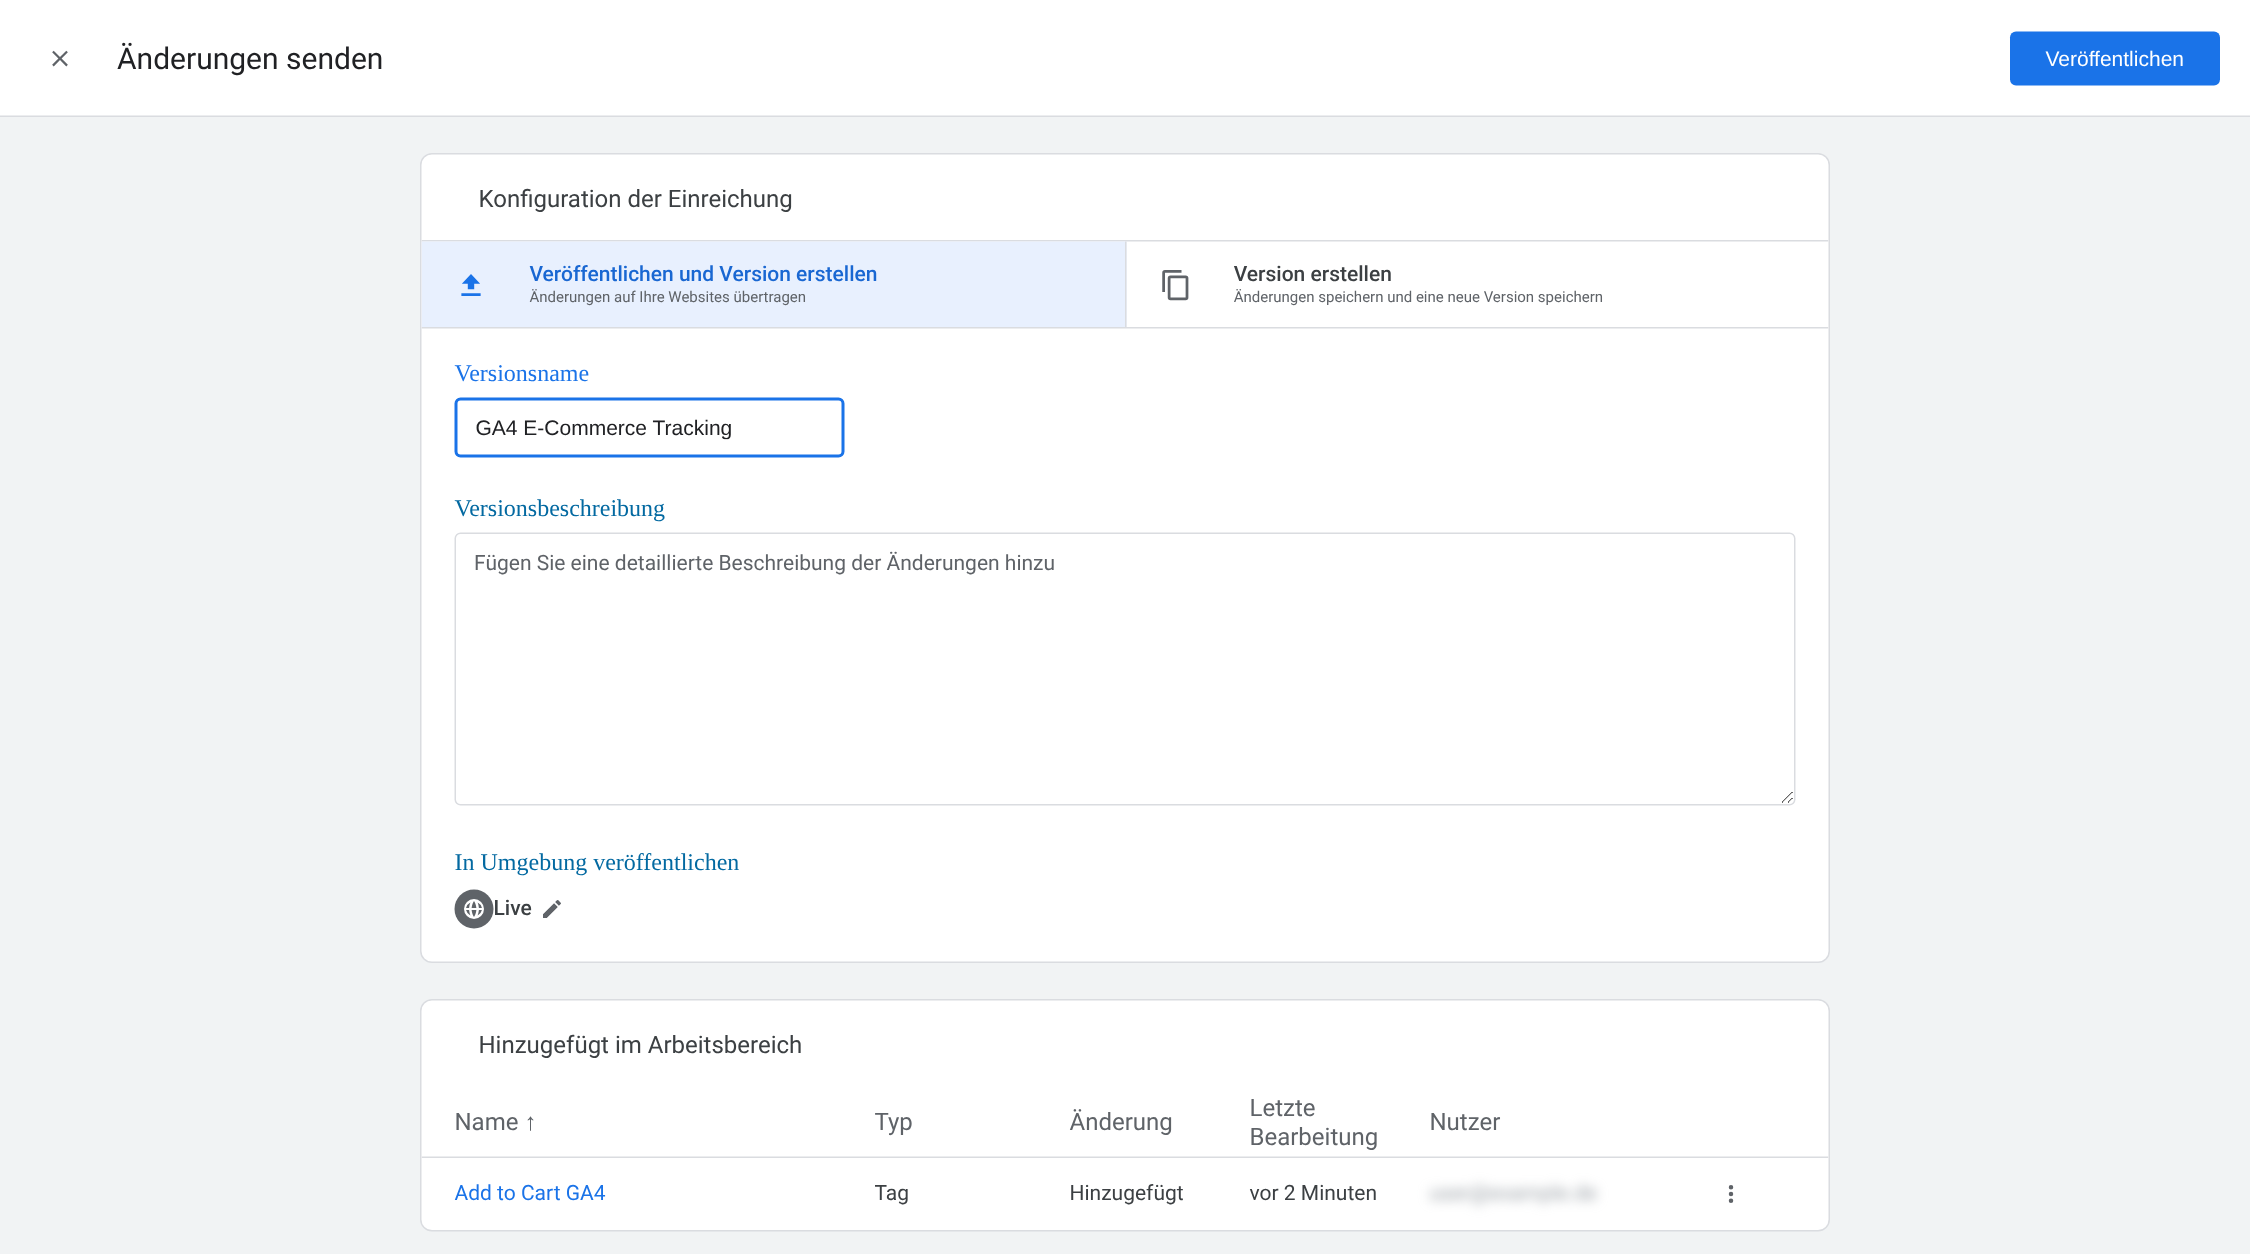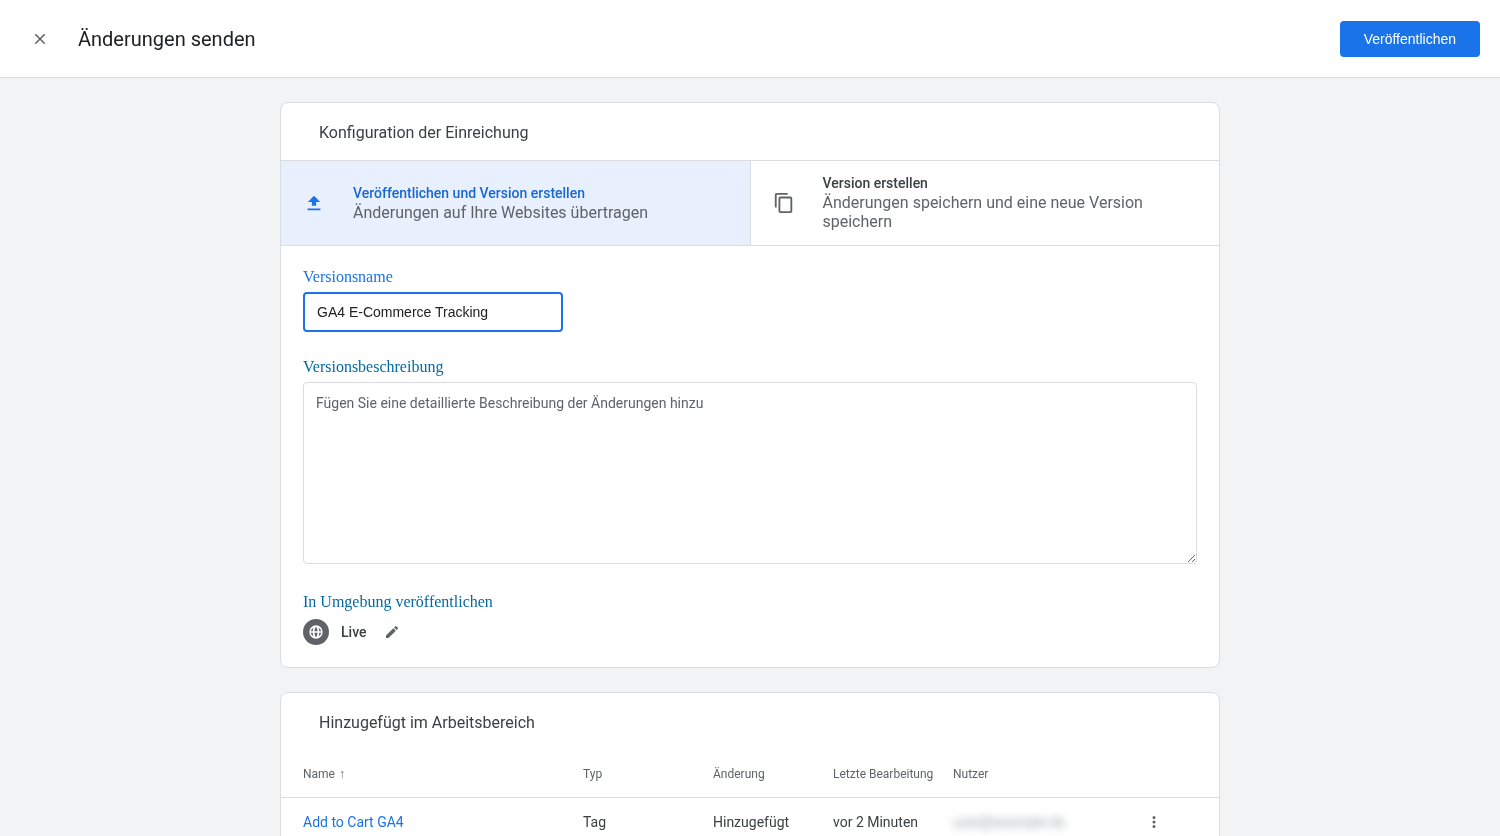--- a/index.html
+++ b/index.html
@@ -76,21 +76,21 @@
     cursor: pointer;
     border-right: 1px solid #dadce0;
   }
   .tab:last-child { border-right: none; }
   .tab.active { background: #e8f0fe; }
   .tab-icon { display:flex; align-items:center; justify-content:center; }
   .tab.active .tab-icon svg { fill: #1a73e8; }
   .tab-icon svg { fill: #5f6368; width: 22px; height: 22px; }
   .tab-text-title { font-size: 14px; font-weight:500; color:#3c4043; }
   .tab.active .tab-text-title { color:#1967d2; }
-  .tab-text-sub { font-size: 16px; color:#5f6368; margin-top:2px; }
+  .tab-text-sub { font-size: 10px; color:#5f6368; margin-top:2px; }
   .form-section { padding: 22px; }
   .field-label {
     font-size: 16px;
     color: #1a73e8;
     margin-bottom: 6px;
     display:block;
     font-family:Liberation Serif, serif;
   }
   .field-label.muted { color:#0369a1; }
   .text-input {
@@ -110,38 +110,38 @@
     border-radius: 4px;
     padding: 12px;
     font-size: 14px;
     color: #202124;
     resize: vertical;
     font-family: inherit;
     outline: none;
   }
   .textarea::placeholder { color: #5f6368; }
   .field-group { margin-bottom: 26px; }
-  .env-row { display:flex; align-items:center; gap:12px; margin-top:8px;}
+  .env-row { display:flex; align-items:center; gap:0; margin-top:8px;}
   .env-icon {
     width:26px; height:26px; border-radius:50%;
     background:#5f6368; display:flex; align-items:center; justify-content:center;
   }
   .env-icon svg { width:16px; height:16px; fill:#fff; }
   .env-label { font-size:14px; font-weight:500; color:#3c4043; }
   .edit-icon svg { width:16px; height:16px; fill:#5f6368; }
   .edit-icon { cursor:pointer; display:flex; margin-left:6px;}
   .table-header, .table-row {
     display:grid;
     grid-template-columns: 280px 130px 120px 120px 170px 40px;
     align-items:center;
     padding: 0 22px;
     height: 48px;
   }
   .table-header {
-    font-size:12px;
+    font-size:16px;
     color:#5f6368;
     border-bottom:1px solid #dadce0;
   }
   .table-row {
     font-size:14px;
     color:#3c4043;
   }
   .sort-arrow { margin-left:4px; }
   .link { color:#1a73e8; cursor:pointer; }
   .blur { filter: blur(4px); color:#9aa0a6; }

